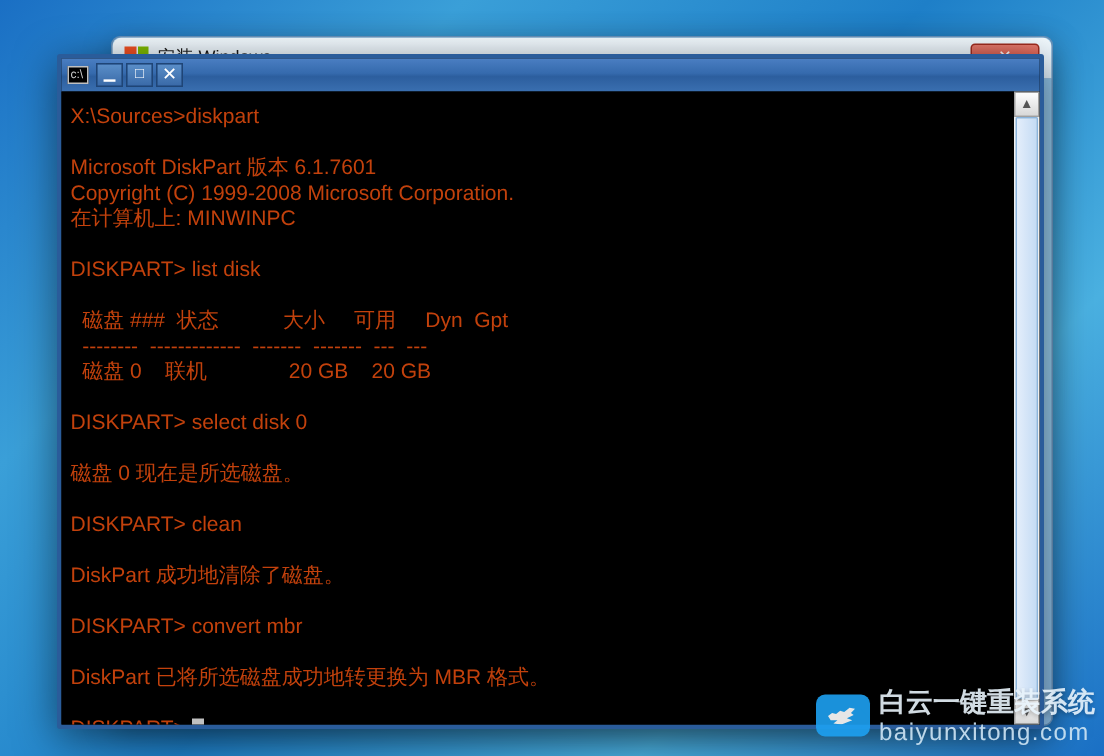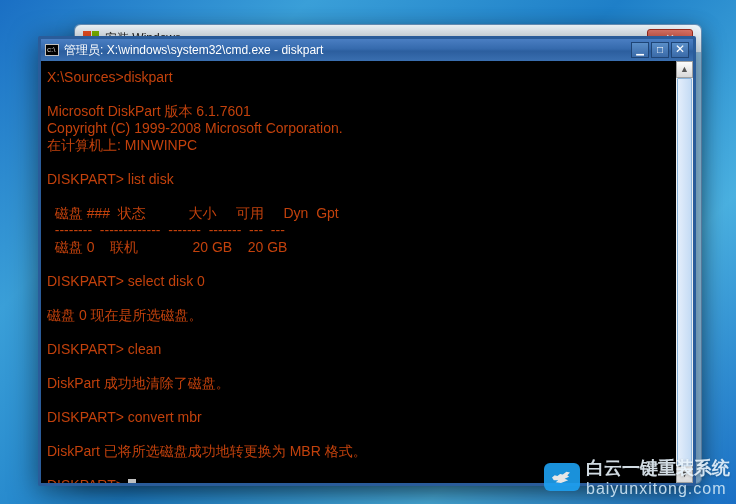--- a/index.html
+++ b/index.html
@@ -226,21 +226,20 @@
     <span class="bg-ttext">安装 Windows</span>
     <div class="bg-ctrls">
       <div class="bg-close">✕</div>
     </div>
   </div>
 </div>
 
 <div class="cmd-window">
   <div class="cmd-titlebar">
     <div class="cmd-icon">c:\</div>
-    <span class="cmd-title-text">管理员: X:\windows\system32\cmd.exe - diskpart</span>
     <div class="cmd-ctrls">
       <div class="cmd-btn">▁</div>
       <div class="cmd-btn">□</div>
       <div class="cmd-btn close">✕</div>
     </div>
   </div>
   <div class="cmd-body">
     <div class="term"><span>X:\Sources&gt;diskpart</span>
 <span></span>
 <span>Microsoft DiskPart 版本 6.1.7601</span>

